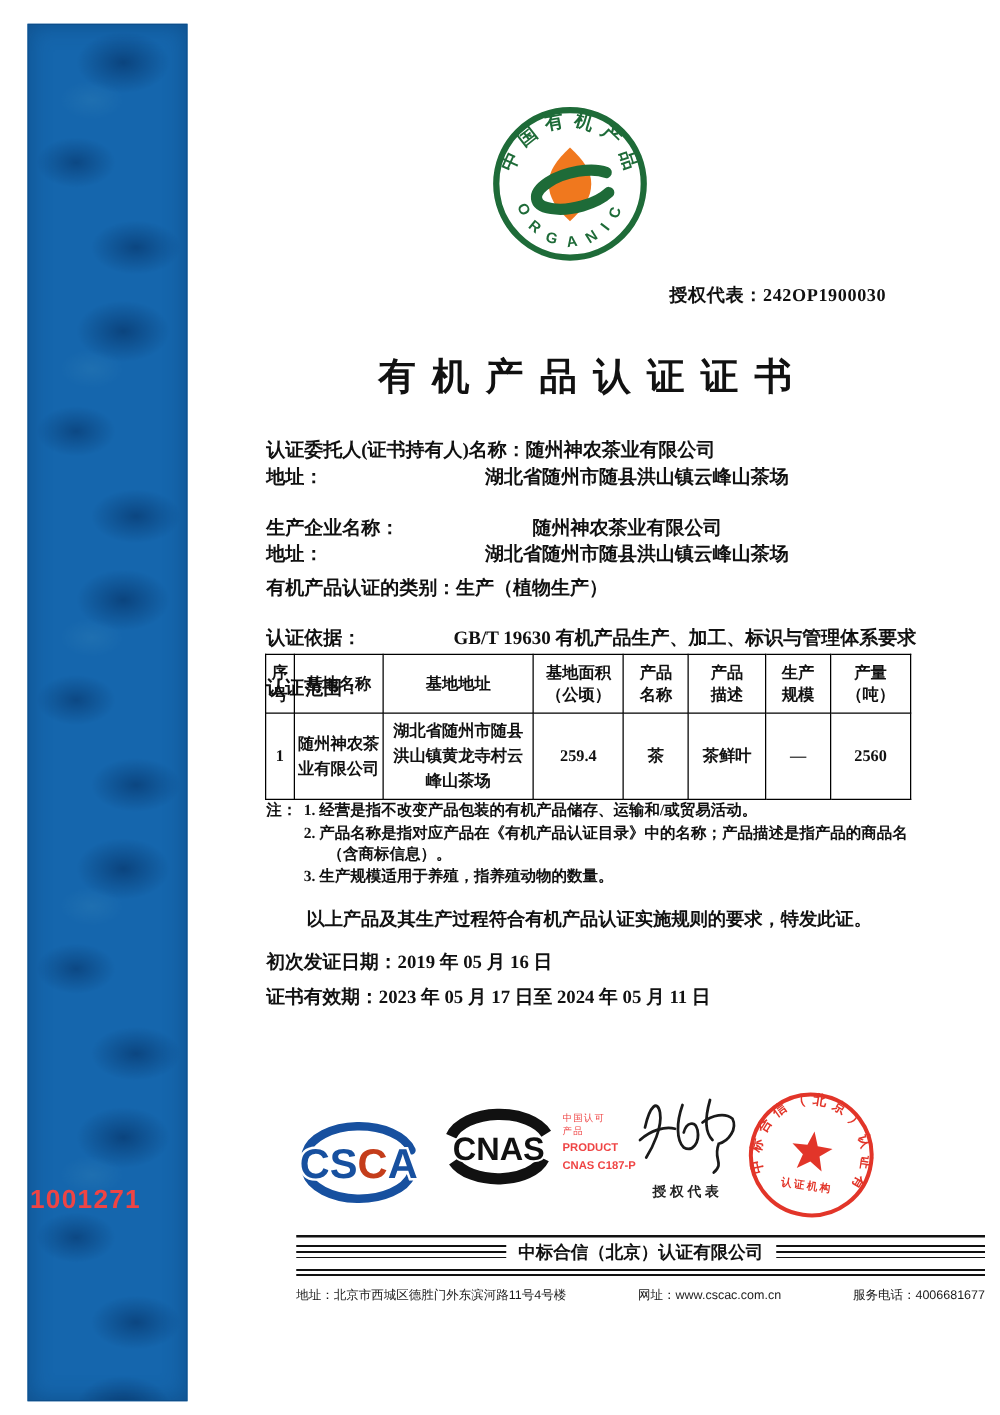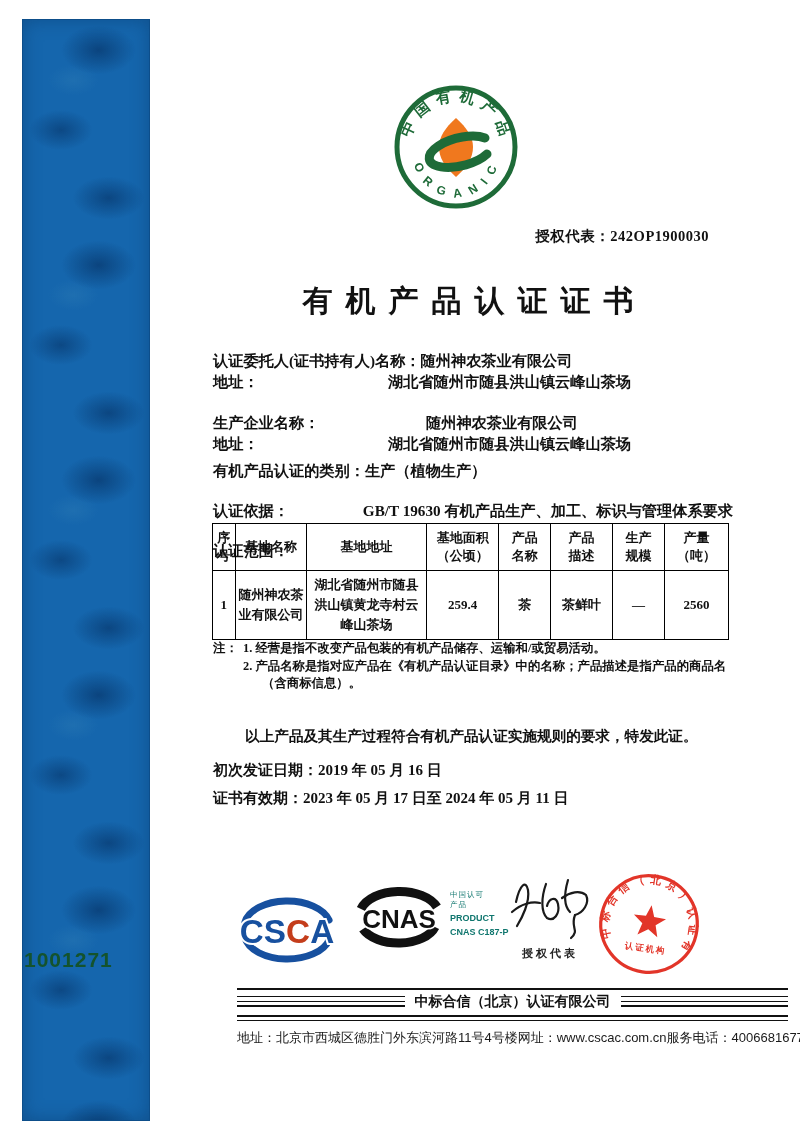--- a/index.html
+++ b/index.html
@@ -15,21 +15,21 @@
       radial-gradient(ellipse 52px 34px at 60% 30px,  rgba(9,62,118,.85), rgba(9,62,118,0) 72%),
       radial-gradient(ellipse 44px 28px at 30% 110px, rgba(9,62,118,.75), rgba(9,62,118,0) 72%),
       radial-gradient(ellipse 50px 30px at 68% 178px, rgba(9,62,118,.8),  rgba(9,62,118,0) 72%),
       radial-gradient(ellipse 36px 22px at 40% 60px,  rgba(40,120,180,.5), rgba(40,120,180,0) 70%);
     background-size:126px 215px;background-repeat:repeat;
     border:1px solid #0d4e8a;box-shadow:inset 0 0 18px rgba(5,40,80,.35);
   }
   .serial{
     position:absolute;left:24px;top:948px;
     font-family:"Liberation Sans", sans-serif;font-weight:bold;font-size:21px;
-    color:#14532d;letter-spacing:1px;
+    color:#ef4444;letter-spacing:1px;
   }
   
   .logo{position:absolute;left:393px;top:84px;width:126px;height:128px;}
   
   .certno{
     position:absolute;left:213px;top:227px;width:496px;text-align:right;
     font-size:14.5px;font-weight:bold;letter-spacing:.5px;
   }
   .title{
     position:absolute;left:178px;top:281px;width:580px;text-align:center;
@@ -63,21 +63,21 @@
   .statement{position:absolute;left:213px;top:726px;width:522px;
              font-size:14.6px;font-weight:bold;text-indent:2.2em;line-height:21px;}
   .dates{position:absolute;left:213px;top:757px;width:522px;font-size:15px;font-weight:bold;}
   .dates .drow{line-height:27.5px;white-space:nowrap;}
   
   .marks{position:absolute;left:230px;top:868px;width:486px;height:120px;}
   .csca{position:absolute;left:8px;top:25px;width:98px;height:74px;}
   .cnas{position:absolute;left:125px;top:17px;width:88px;height:66px;}
   .cnas-text{
     position:absolute;left:220px;top:22px;width:78px;
-    font-family:"Liberation Sans", sans-serif;color:#0f766e;
+    font-family:"Liberation Sans", sans-serif;color:#ef4444;
   }
   .cnas-text .zh{font-size:7.5px;line-height:10px;letter-spacing:1px;}
   .cnas-text .en{font-size:9px;font-weight:bold;line-height:12px;margin-top:2px;}
   .sig{position:absolute;left:278px;top:2px;width:88px;height:70px;}
   .sig-label{
     position:absolute;left:292px;top:78px;font-size:11px;font-weight:bold;
     letter-spacing:3px;color:#222;
   }
   .stamp{position:absolute;left:366px;top:3px;width:106px;height:106px;transform:rotate(8deg);opacity:.92;}
   
@@ -87,21 +87,21 @@
   .sep-lines{flex:1;height:13px;
     background:repeating-linear-gradient(to bottom,#111 0 1.4px,transparent 1.4px 4.6px);}
   .sep-name{padding:0 10px;font-family:"Liberation Sans", sans-serif;
             font-weight:bold;font-size:14px;white-space:nowrap;}
   .sep-bot{height:9px;margin-top:4px;
     background:repeating-linear-gradient(to bottom,#111 0 1.6px,transparent 1.6px 4.6px);}
   
   .footerline{
     position:absolute;left:237px;top:1029px;width:551px;display:flex;
     justify-content:space-between;font-family:"Liberation Sans", sans-serif;
-    font-size:13px;color:#1a1a1a;white-space:nowrap;
+    font-size:10px;color:#1a1a1a;white-space:nowrap;
   }
   svg text{font-family:"Liberation Sans", sans-serif;}
 </style>
 </head>
 <body>
 
 <div class="band"></div>
 <div class="serial">1001271</div>
 
 <div class="logo">
@@ -199,20 +199,21 @@
       <td>2560</td>
     </tr>
   </tbody>
 </table>
 
 <div class="notes">
   <span class="nlbl">注：</span>
   <div>
     <div class="note-item">1. 经营是指不改变产品包装的有机产品储存、运输和/或贸易活动。</div>
     <div class="note-item">2. 产品名称是指对应产品在《有机产品认证目录》中的名称；产品描述是指产品的商品名（含商标信息）。</div>
+    <div class="note-item">3. 生产规模适用于养殖，指养殖动物的数量。</div>
   </div>
 </div>
 
 <div class="statement">以上产品及其生产过程符合有机产品认证实施规则的要求，特发此证。</div>
 
 <div class="dates">
   <div class="drow">
     <span>初次发证日期：</span><span>2019 年 05 月 16 日</span>
   </div>
   <div class="drow">

